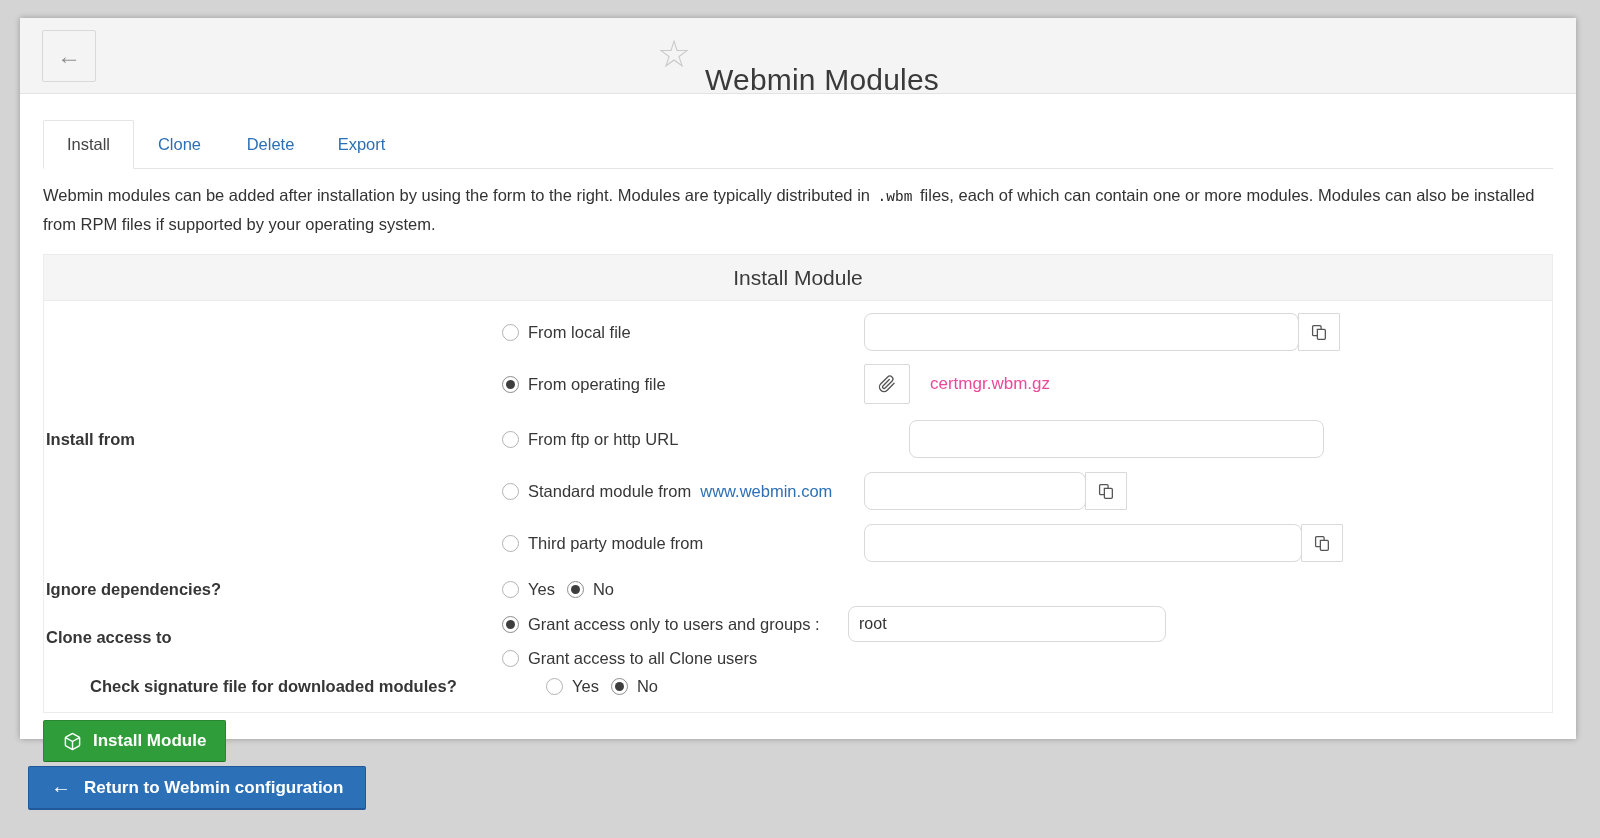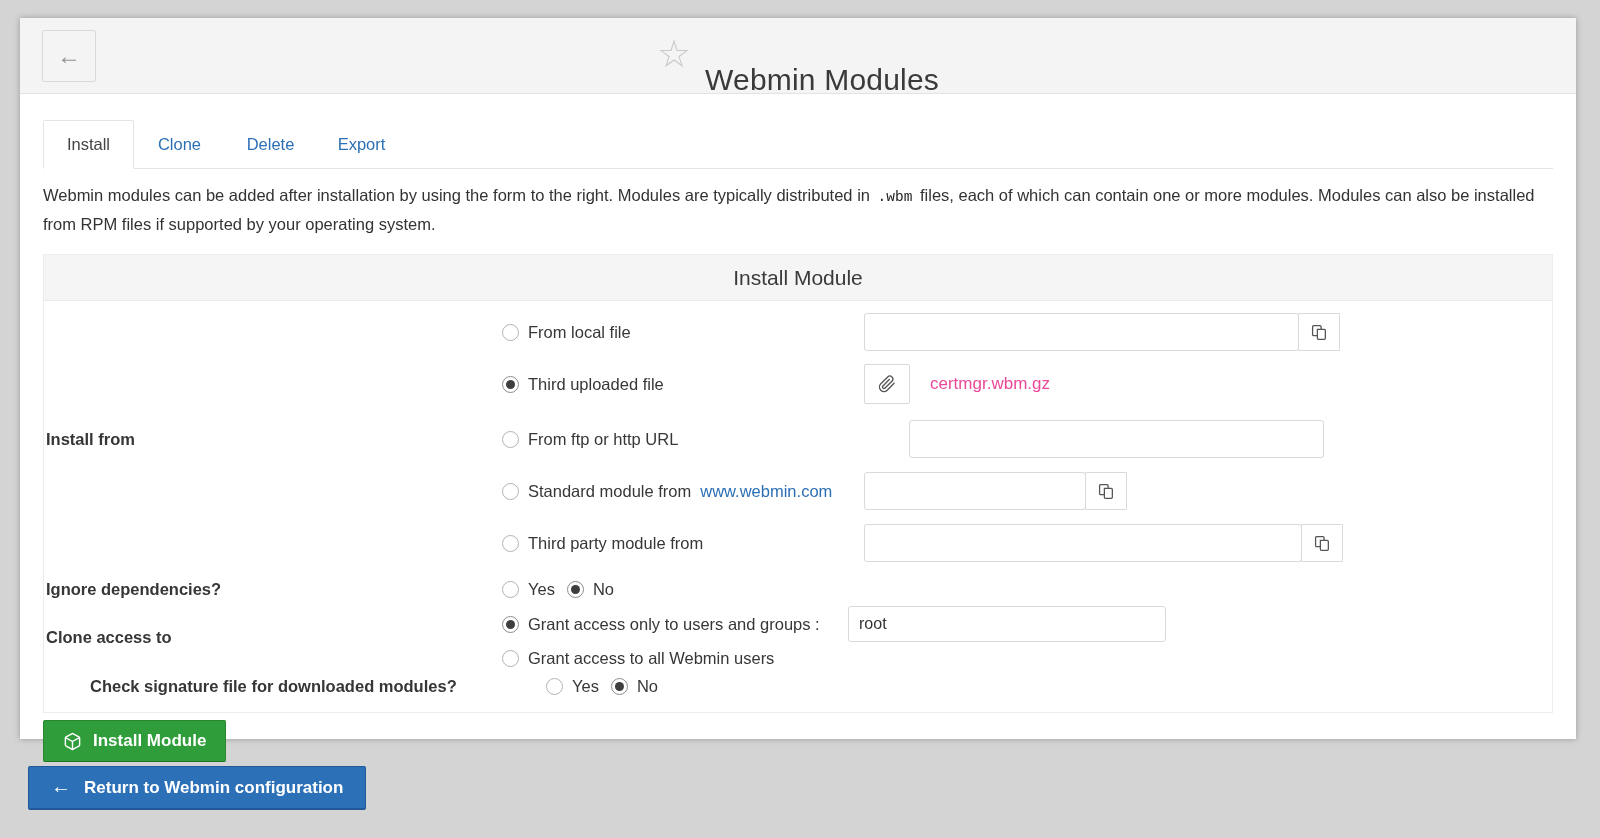--- a/index.html
+++ b/index.html
@@ -72,21 +72,21 @@
     -webkit-appearance:none; appearance:none;
     width:17px; height:17px; border:1px solid #b3b3b3; border-radius:50%;
     background:#fff; position:relative; margin:0 9px 0 0; flex:0 0 17px; cursor:pointer;
   }
   input[type=radio]:checked { border-color:#8c8c8c; }
   input[type=radio]:checked::after {
     content:""; position:absolute; left:3px; top:3px; right:3px; bottom:3px;
     border-radius:50%; background:#3e3e3e;
   }
   .txt {
-    height:38px; border:1px solid #d9d9d9; border-radius:3px; background:#fff;
+    height:38px; border:1px solid #d9d9d9; border-radius:8px; background:#fff;
     font-family:"Liberation Sans", sans-serif; font-size:16px; color:#333; padding:0 10px; outline:none;
   }
   .igroup { display:flex; }
   .append-btn {
     width:42px; height:38px; background:#fff; border:1px solid #d9d9d9;
     margin-left:-1px; display:flex; align-items:center; justify-content:center;
     cursor:pointer; border-radius:1px;
   }
   .upload-btn {
     width:46px; height:40px; background:#fff; border:1px solid #d9d9d9; border-radius:2px;
@@ -169,21 +169,21 @@
                     <rect x="1.5" y="1.5" width="8" height="9.5" rx="1"></rect>
                     <path d="M6 5h6.5a1 1 0 0 1 1 1v7.5a1 1 0 0 1-1 1H7a1 1 0 0 1-1-1z" fill="#fff"></path>
                   </svg>
                 </div>
               </div>
             </div>
 
             <div class="opt-row r-upload">
               <div class="opt-label">
                 <input type="radio" name="source" checked="" style="">
-                <span>Third uploaded file</span>
+                <span>From operating file</span>
               </div>
               <div class="upload-btn">
                 <svg class="icon-svg" width="18" height="18" viewBox="0 0 24 24" fill="none" stroke="#555" stroke-width="1.8" stroke-linecap="round" stroke-linejoin="round">
                   <path d="M21.44 11.05l-9.19 9.19a6 6 0 0 1-8.49-8.49l9.19-9.19a4 4 0 0 1 5.66 5.66l-9.2 9.19a2 2 0 0 1-2.83-2.83l8.49-8.48"></path>
                 </svg>
               </div>
               <span class="filename">certmgr.wbm.gz</span>
             </div>
 
             <div class="opt-row r-url">
@@ -248,21 +248,21 @@
             <div class="opt-row r-grant1">
               <div class="opt-label narrow">
                 <input type="radio" name="grant" checked="" style="">
                 <span>Grant access only to users and groups :</span>
               </div>
               <input class="txt" style="width: 318px; height: 36px;" value="root">
             </div>
             <div class="opt-row r-grant2">
               <div class="opt-label">
                 <input type="radio" name="grant" style="">
-                <span>Grant access to all Webmin users</span>
+                <span>Grant access to all Clone users</span>
               </div>
             </div>
           </div>
         </div>
 
         <div class="frow r-sig">
           <div class="lcol">Check signature file for downloaded modules?</div>
           <div class="ccol yn">
             <input type="radio" name="sig" style="">
             <span>Yes</span>

